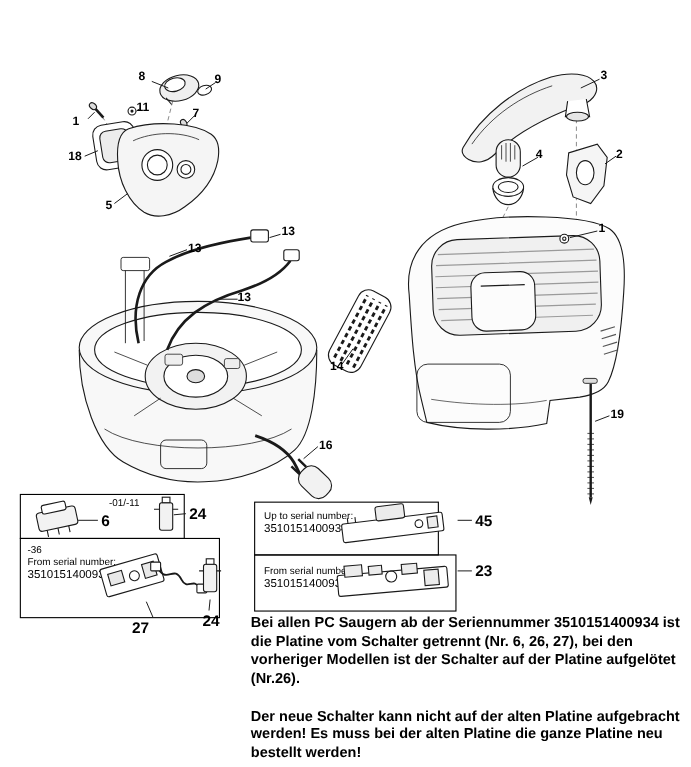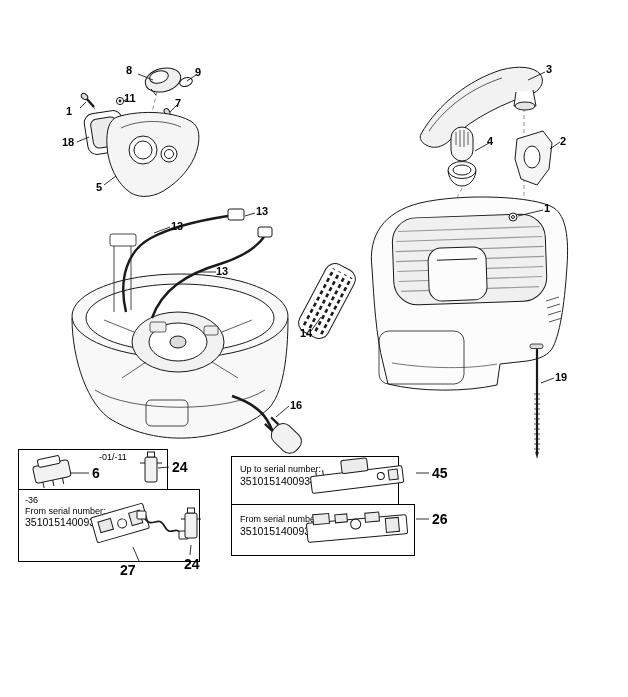--- a/index.html
+++ b/index.html
@@ -290,19 +290,21 @@
     <span class="co" style="left:256px;top:205px">13</span>
     <span class="co" style="left:216px;top:265px">13</span>
     <span class="co" style="left:300px;top:327px">14</span>
     <span class="co" style="left:555px;top:371px">19</span>
     <span class="co" style="left:290px;top:399px">16</span>
     <span class="co co-lg" style="left:92px;top:466px">6</span>
     <span class="co co-lg" style="left:172px;top:460px">24</span>
     <span class="co co-lg" style="left:184px;top:557px">24</span>
     <span class="co co-lg" style="left:120px;top:563px">27</span>
     <span class="co co-lg" style="left:432px;top:466px">45</span>
-    <span class="co co-lg" style="left:432px;top:512px">26</span>
+    <span class="co co-lg" style="left:432px;top:512px">23</span>
   </div>
 
   <div class="notes">
+    <p>Bei allen PC Saugern ab der Seriennummer 3510151400934 ist die Platine vom Schalter getrennt (Nr. 6, 26, 27), bei den vorheriger Modellen ist der Schalter auf der Platine aufgelötet (Nr.26).</p>
+    <p>Der neue Schalter kann nicht auf der alten Platine aufgebracht werden! Es muss bei der alten Platine die ganze Platine neu bestellt werden!</p>
   </div>
 
 </div>
 
 </body></html>

